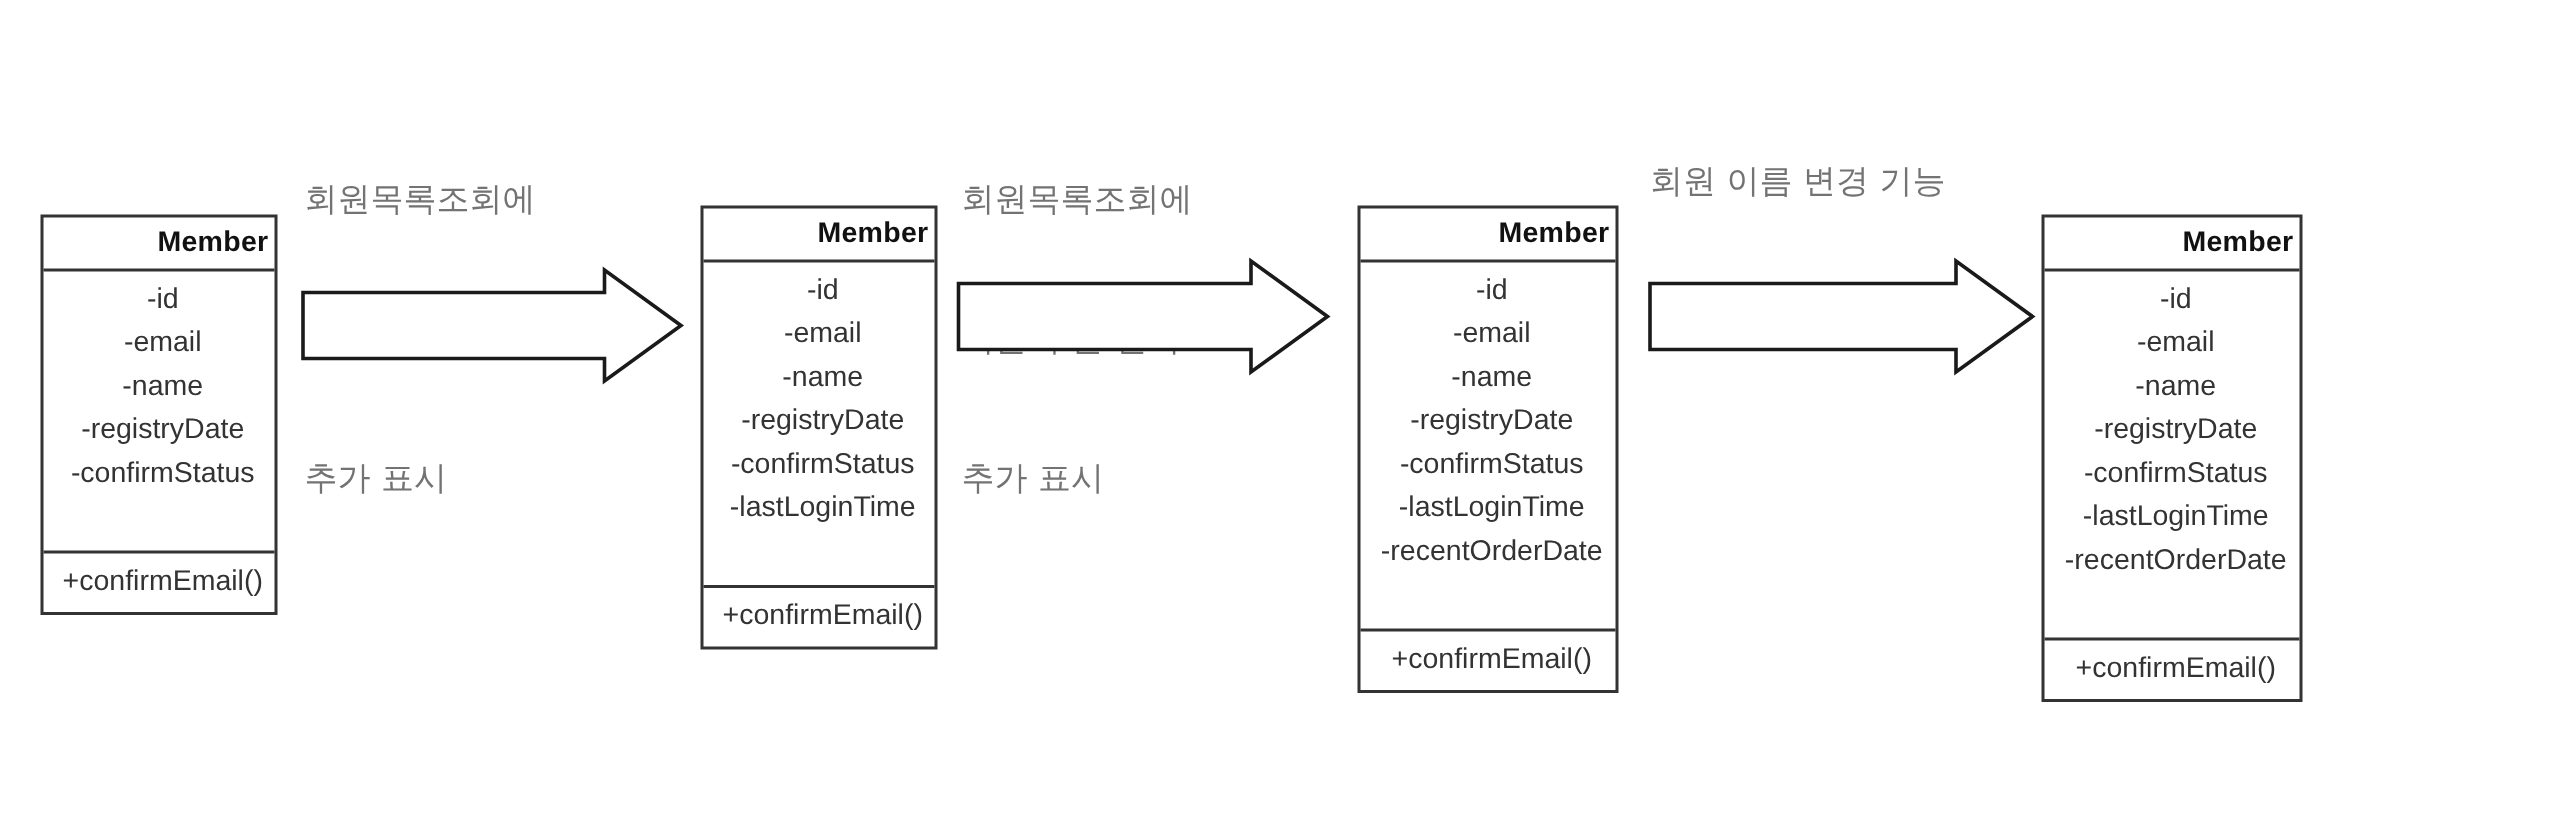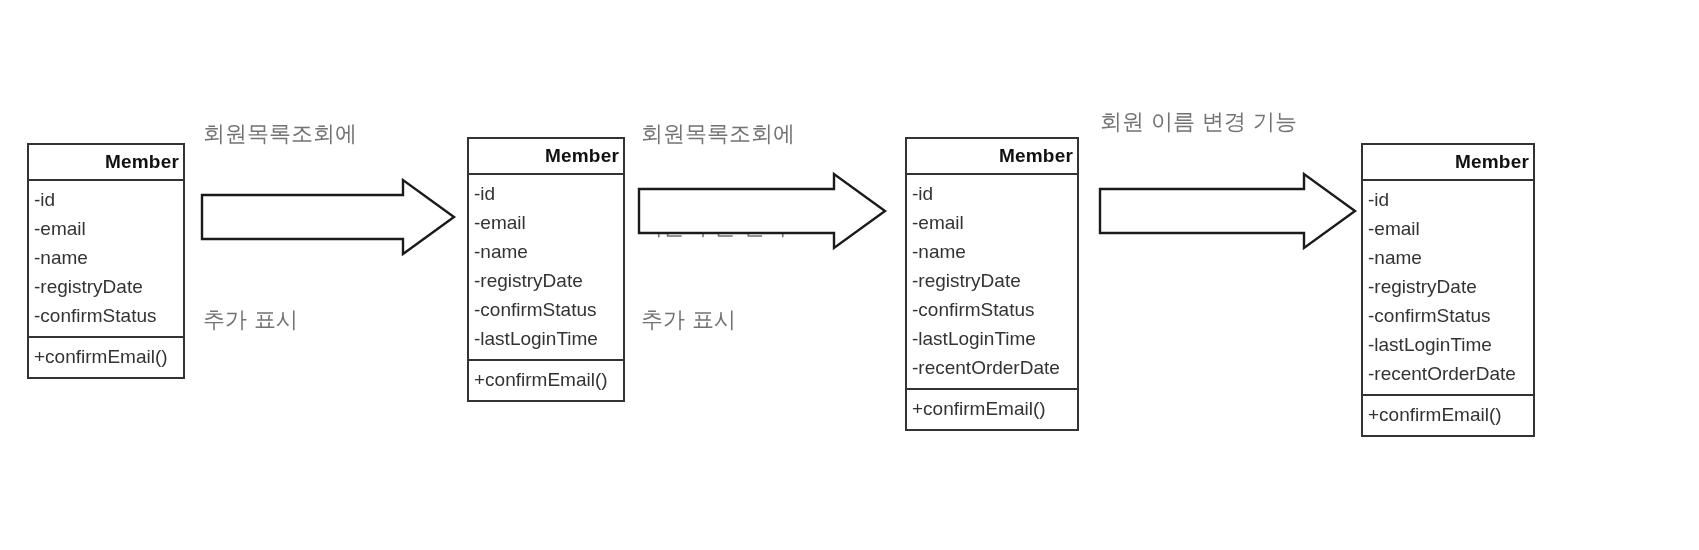--- a/index.html
+++ b/index.html
@@ -37,28 +37,30 @@
     padding: 7px 4px 8px 4px;
     color: #111111;
     letter-spacing: 0.2px;
   }
   .uml-section {
     box-sizing: border-box;
     padding: 4px 0 6px 0;
   }
   .uml-section + .uml-section {
     border-top: 2px solid #333333;
+    margin-top: 31px;
   }
   .uml-row {
     font-size: 19px;
     line-height: 29px;
     white-space: nowrap;
     padding-left: 5px;
     color: #333333;
     font-weight: 400;
+    text-align: center;
   }
 
   
   .annotation {
     position: absolute;
     font-size: 22px;
     line-height: 31px;
     color: #737373;
     white-space: pre;
     font-family: "DejaVu Sans", "Liberation Sans", sans-serif;

